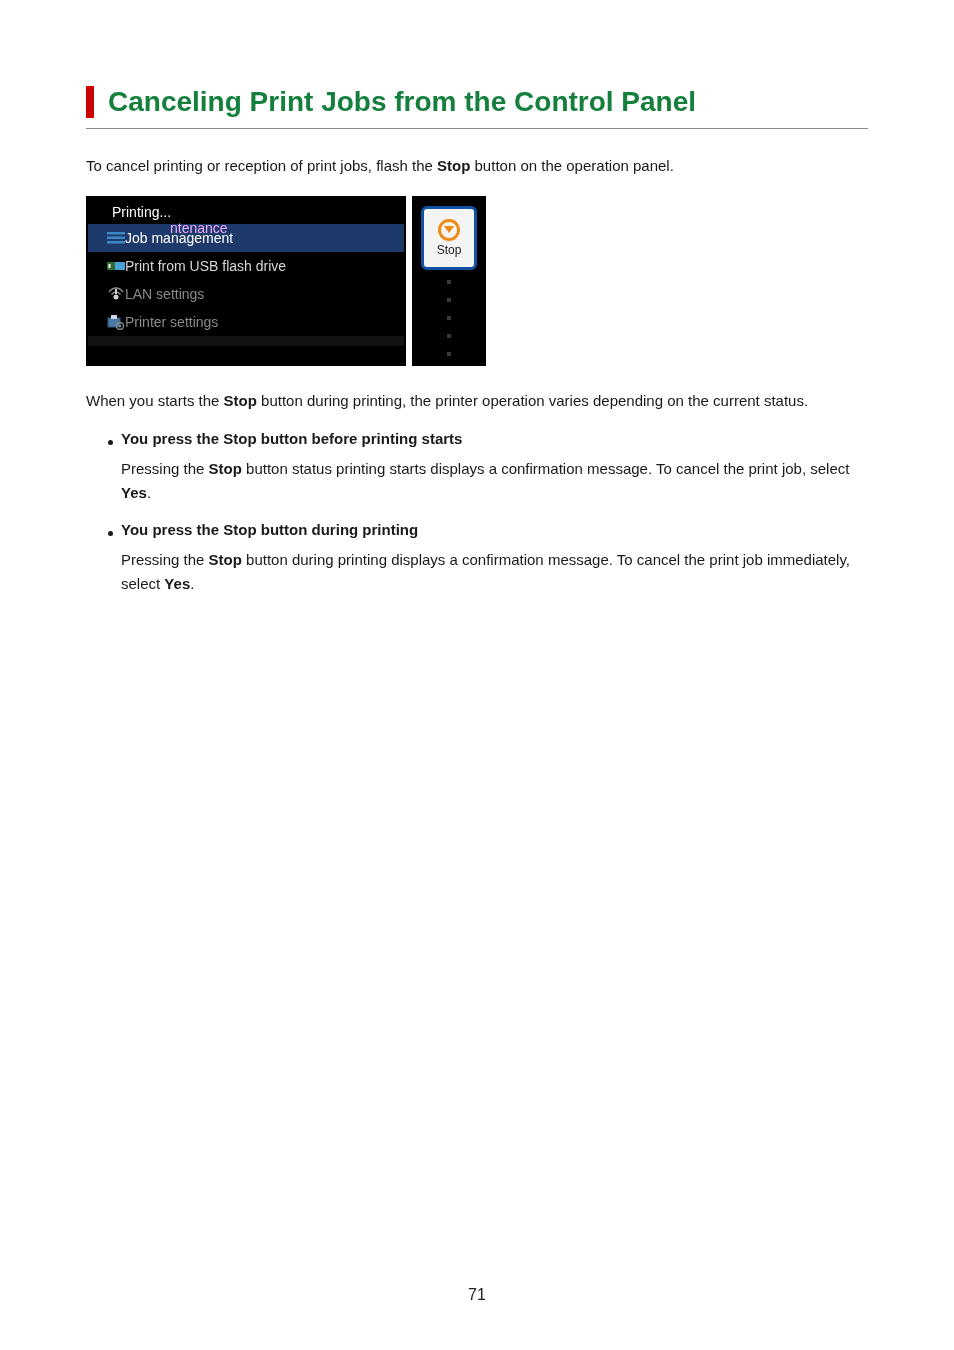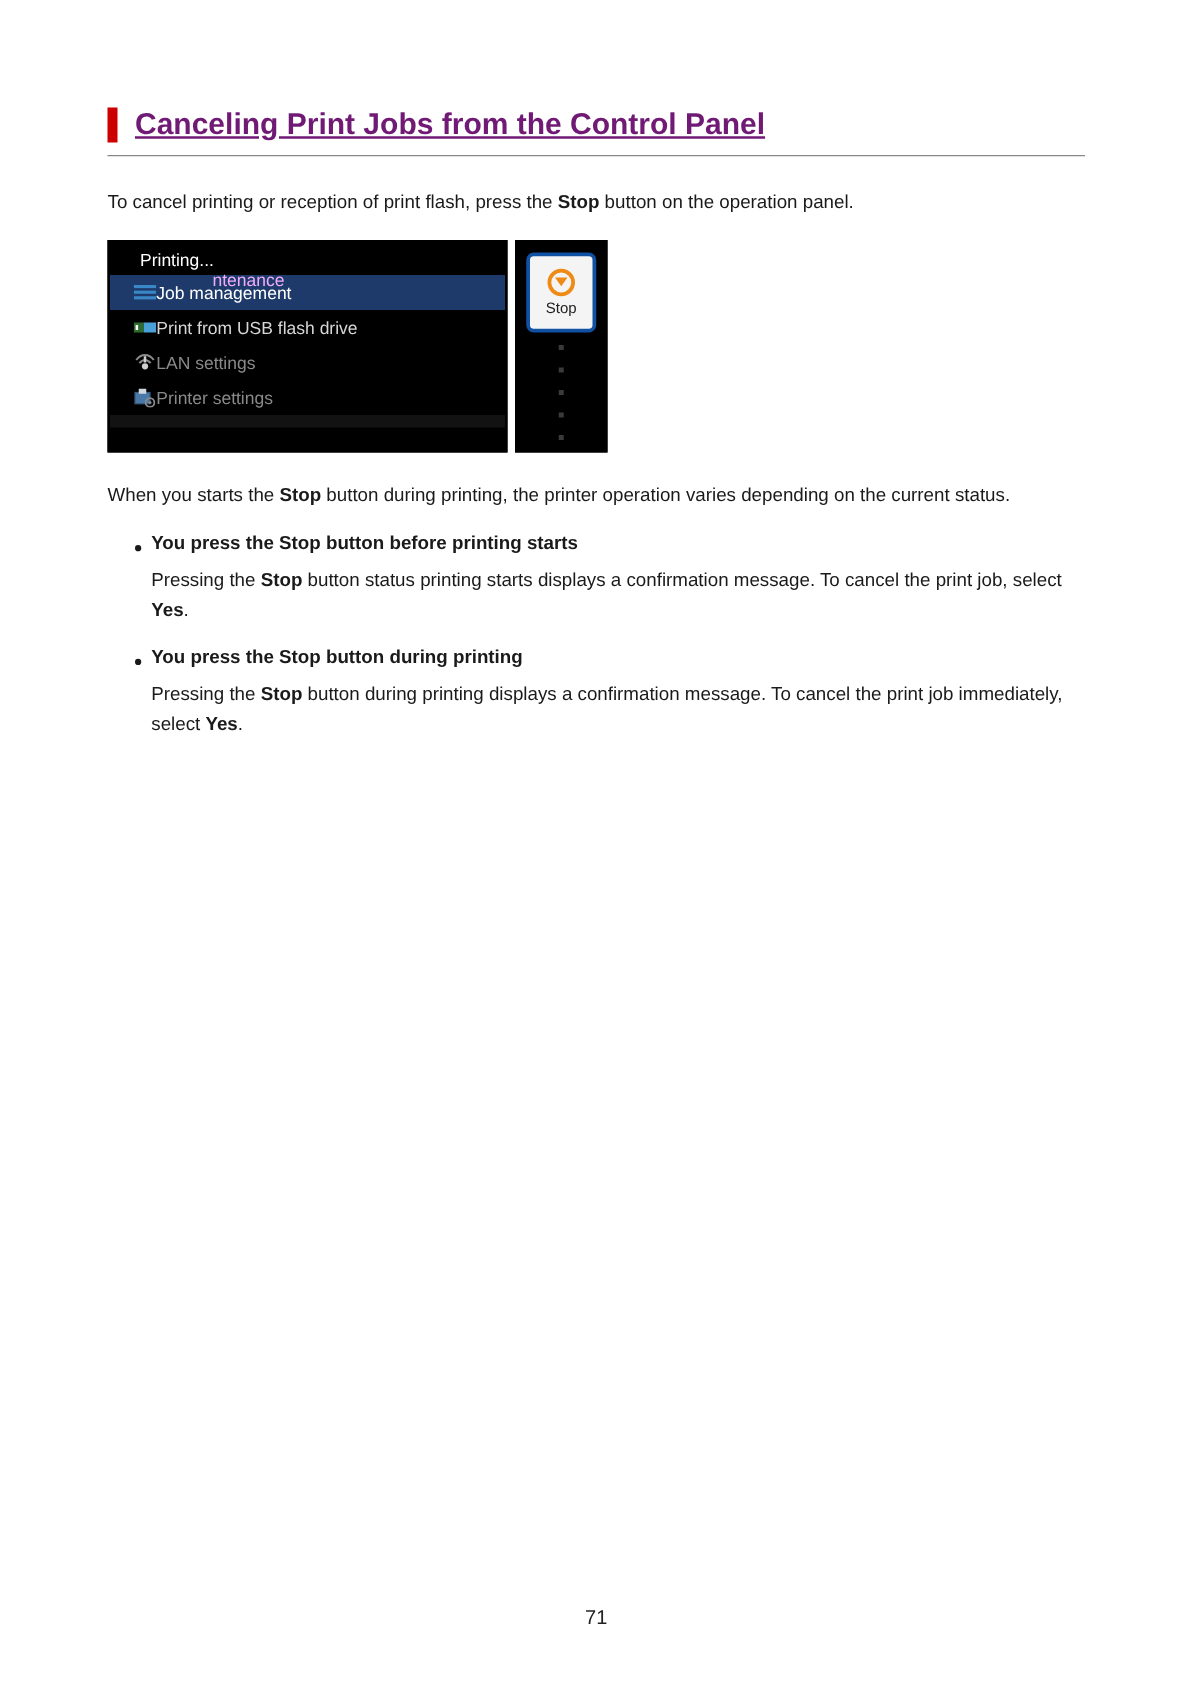--- a/index.html
+++ b/index.html
@@ -1,19 +1,19 @@
 <!DOCTYPE html>
 <html><head>
 <meta charset="utf-8">
 <style>
   * { box-sizing: border-box; margin: 0; padding: 0; }
   html, body { width: 954px; height: 1350px; background: #fff; font-family: Arial, Helvetica, sans-serif; color: #1a1a1a; }
   .page { padding: 86px 86px 0 86px; position: relative; height: 100%; }
   .title-row { border-left: 8px solid #cc0000; padding-left: 14px; margin-bottom: 10px; }
-  .title-row h1 { font-size: 24px; font-weight: bold; color: #701a75; text-decoration: underline; }
+  .title-row h1 { font-size: 28px; font-weight: bold; color: #15803d; }
   .title-underline { border-bottom: 1px solid #888; margin-bottom: 26px; }
   .body-text { font-size: 15px; line-height: 1.5; margin-bottom: 18px; }
   .body-text b { font-weight: bold; }
 
   
   .panel-fig { display: flex; gap: 6px; margin-bottom: 24px; margin-top: 6px; width: 400px; }
   .screen { flex: 1; background: #000; padding: 0; border: 2px solid #000; }
   .screen-header { color: #fff; font-size: 14px; padding: 6px 8px 4px 8px; position: relative; }
   .screen-header .ghost { color: #f0abfc; position: absolute; left: 82px; top: 22px; z-index: 0; }
   .screen-header .front { position: relative; z-index: 1; margin-left: 16px; }
@@ -45,21 +45,21 @@
 <body>
 
 <div class="page">
 
   <div class="title-row">
     <h1>Canceling Print Jobs from the Control Panel</h1>
   </div>
   <div class="title-underline"></div>
 
   <p class="body-text">
-    <span>To cancel printing or reception of print flash, press the </span><b>Stop</b><span> button on the operation panel.</span>
+    <span>To cancel printing or reception of print jobs, flash the </span><b>Stop</b><span> button on the operation panel.</span>
   </p>
 
   <div class="panel-fig">
     <div class="screen">
       <div class="screen-header">
         <span class="ghost">ntenance</span>
         <span class="front">Printing...</span>
       </div>
       <div class="mlist">
 

